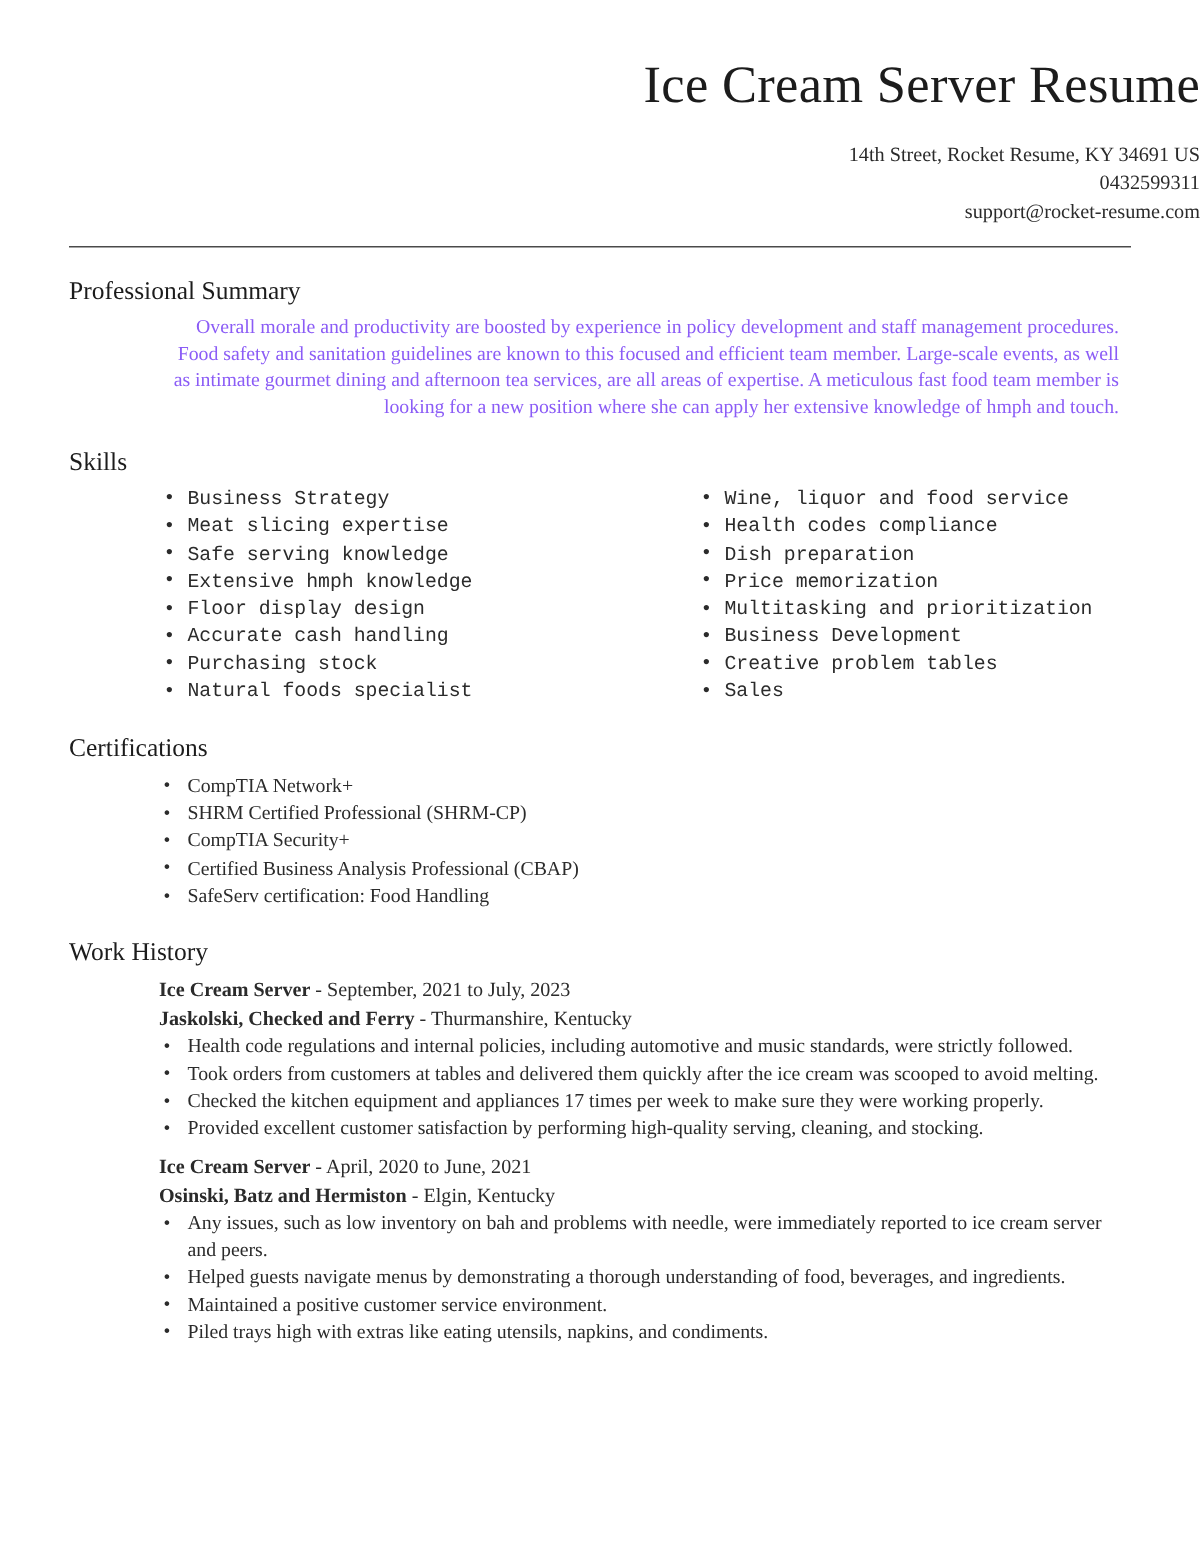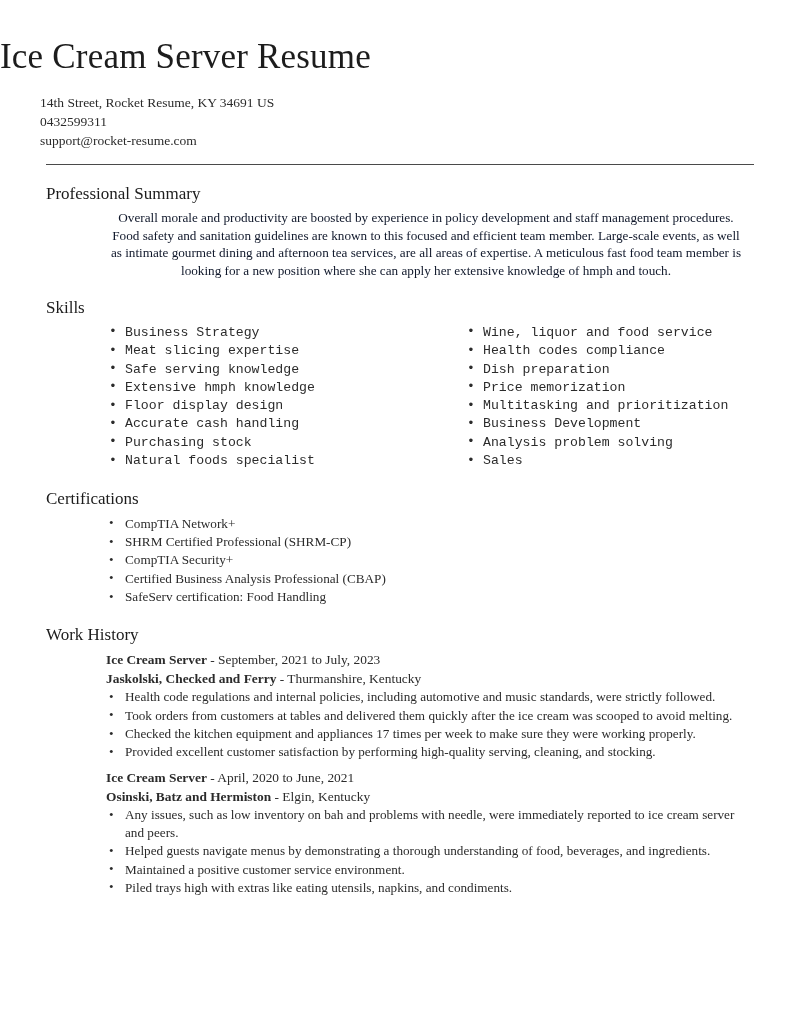--- a/index.html
+++ b/index.html
@@ -20,21 +20,21 @@
     width: 800px;
     height: 1035px;
     box-sizing: border-box;
     padding: 0;
     position: relative;
     background: #fff;
   }
 
   
   .doc-header {
-    text-align: left;
+    text-align: right;
     padding-top: 38px;
   }
   .doc-title {
     font-size: 35px;
     font-weight: 400;
     letter-spacing: 0.2px;
     color: #1c1c1c;
     margin: 0 0 16px 0;
     line-height: 1.1;
   }
@@ -64,22 +64,22 @@
   }
 
   .section-body {
     padding-left: 60px;
     padding-right: 0;
   }
 
   .summary-text {
     font-size: 13.2px;
     line-height: 17.6px;
-    text-align: center;
-    color: #0f172a;
+    text-align: right;
+    color: #8b5cf6;
     margin: 0;
     padding-right: 8px;
   }
 
   
   ul.bullets {
     list-style: none;
     margin: 0;
     padding: 0;
   }
@@ -189,21 +189,21 @@
         </ul>
       </div>
       <div class="skills-col right">
         <ul class="bullets">
           <li>Wine, liquor and food service</li>
           <li>Health codes compliance</li>
           <li>Dish preparation</li>
           <li>Price memorization</li>
           <li>Multitasking and prioritization</li>
           <li>Business Development</li>
-          <li>Analysis problem solving</li>
+          <li>Creative problem tables</li>
           <li>Sales</li>
         </ul>
       </div>
     </div>
   </div>
 
   <div class="section">
     <h2 class="section-title">Certifications</h2>
     <div class="certs-body">
       <ul class="bullets">

